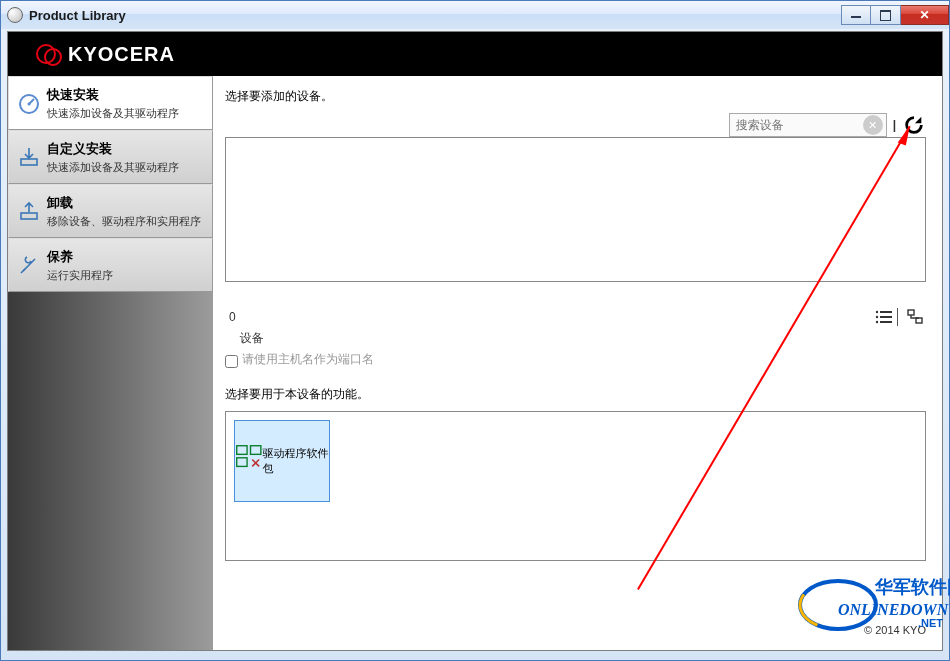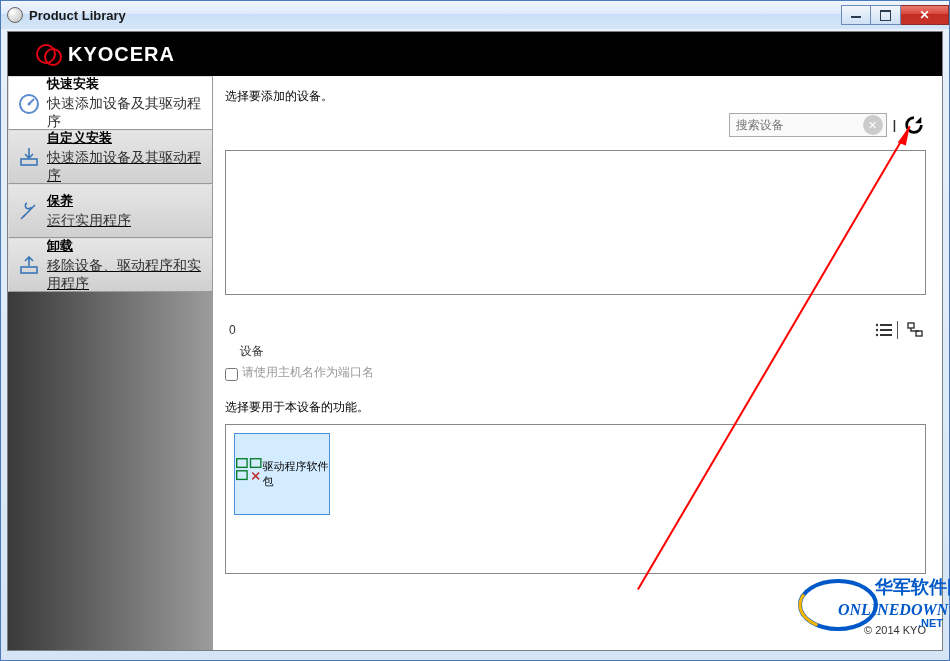--- a/index.html
+++ b/index.html
@@ -25,31 +25,31 @@
     .brand-logo { display: flex; align-items: center; color: #fff; font-weight: bold; font-size: 20px; letter-spacing: 1px; }
     .brand-mark { position: relative; width: 24px; height: 24px; margin-right: 8px; }
     .brand-mark::before { content: ""; position: absolute; width: 16px; height: 16px; left: 0; top: 2px; border: 2px solid #e60012; border-radius: 50%; }
     .brand-mark::after { content: ""; position: absolute; width: 14px; height: 14px; right: -2px; bottom: 0; border: 2px solid #e60012; border-radius: 50%; }
     
     .content-row { flex: 1; display: flex; }
     
     .sidebar { width: 205px; padding: 0; }
     .sidebar-item { height: 54px; border: 1px solid #999; border-top-color: #ddd; border-left-color: #ddd; display: flex; align-items: center; padding: 6px 8px 6px 6px; cursor: pointer; }
     .sidebar-item.selected { background: #fff; }
-    .sidebar-item.inactive { background: linear-gradient(#e6e6e6, #d0d0d0); text-decoration: underline; }
+    .sidebar-item.inactive { background: linear-gradient(#e6e6e6, #d0d0d0); }
     .sidebar-icon { width: 28px; height: 28px; margin-right: 4px; flex-shrink: 0; display: flex; align-items: center; justify-content: center; }
     .sidebar-icon svg { width: 24px; height: 24px; }
     .sidebar-text-title { font-weight: bold; font-size: 13px; color: #000; margin-bottom: 2px; }
-    .sidebar-text-desc { font-size: 14px; color: #333; }
+    .sidebar-text-desc { font-size: 11px; color: #333; }
     
     .main-panel { flex: 1; background: #fff; padding: 12px 16px 10px 12px; display: flex; flex-direction: column; position: relative; }
     
     .section-label { font-size: 12px; color: #000; margin-bottom: 8px; }
     
-    .search-row { display: flex; justify-content: flex-end; align-items: center; margin-bottom: 13px; gap: 6px; }
+    .search-row { display: flex; justify-content: flex-end; align-items: center; margin-bottom: 0; gap: 6px; }
     .search-box { display: flex; align-items: center; border: 1px solid #aaa; background: #fafafa; height: 24px; }
     .search-input { border: none; background: transparent; padding: 0 6px; width: 130px; font-size: 12px; color: #888; outline: none; }
     .search-clear { width: 20px; height: 20px; background: #ccc; border-radius: 50%; color: #fff; display: flex; align-items: center; justify-content: center; font-size: 11px; margin: 0 3px; cursor: pointer; }
     .refresh-btn { width: 24px; height: 24px; display: flex; align-items: center; justify-content: center; cursor: pointer; }
     .refresh-btn svg { width: 22px; height: 22px; }
     
     .device-list-box { height: 145px; border: 1px solid #888; background: #fff; margin-bottom: 4px; }
     
     .device-status-row { display: flex; align-items: center; font-size: 12px; color: #333; margin-bottom: 4px; }
     .device-count { margin-left: 4px; }
@@ -119,39 +119,39 @@
               </svg>
           </div>
           <div>
             <div class="sidebar-text-title">自定义安装</div>
             <div class="sidebar-text-desc">快速添加设备及其驱动程序</div>
           </div>
         </div>
         <div class="sidebar-item inactive">
           <div class="sidebar-icon">
             <svg viewBox="0 0 24 24">
+                <rect x="4" y="14" width="16" height="6" fill="none" stroke="#3a77b7" stroke-width="1.6"></rect>
+                <path d="M12 13 V4 M8 8 l4-4 4 4" fill="none" stroke="#3a77b7" stroke-width="1.6"></path>
+              </svg>
+          </div>
+          <div>
+            <div class="sidebar-text-title">卸载</div>
+            <div class="sidebar-text-desc">移除设备、驱动程序和实用程序</div>
+          </div>
+        </div>
+        <div class="sidebar-item inactive">
+          <div class="sidebar-icon">
+            <svg viewBox="0 0 24 24">
                 <path d="M6 18 L16 8 M18 6 l-3 3 M10 4 a3 3 0 1 0 4 4" fill="none" stroke="#3a77b7" stroke-width="1.6"></path>
                 <path d="M4 20 l4-4" stroke="#3a77b7" stroke-width="1.6"></path>
               </svg>
           </div>
           <div>
             <div class="sidebar-text-title">保养</div>
             <div class="sidebar-text-desc">运行实用程序</div>
-          </div>
-        </div>
-        <div class="sidebar-item inactive">
-          <div class="sidebar-icon">
-            <svg viewBox="0 0 24 24">
-                <rect x="4" y="14" width="16" height="6" fill="none" stroke="#3a77b7" stroke-width="1.6"></rect>
-                <path d="M12 13 V4 M8 8 l4-4 4 4" fill="none" stroke="#3a77b7" stroke-width="1.6"></path>
-              </svg>
-          </div>
-          <div>
-            <div class="sidebar-text-title">卸载</div>
-            <div class="sidebar-text-desc">移除设备、驱动程序和实用程序</div>
           </div>
         </div>
       </div>
 
       <div class="main-panel">
         <div class="section-label">选择要添加的设备。</div>
 
         <div class="search-row">
           <div class="search-box">
             <input class="search-input" placeholder="搜索设备" style="">

